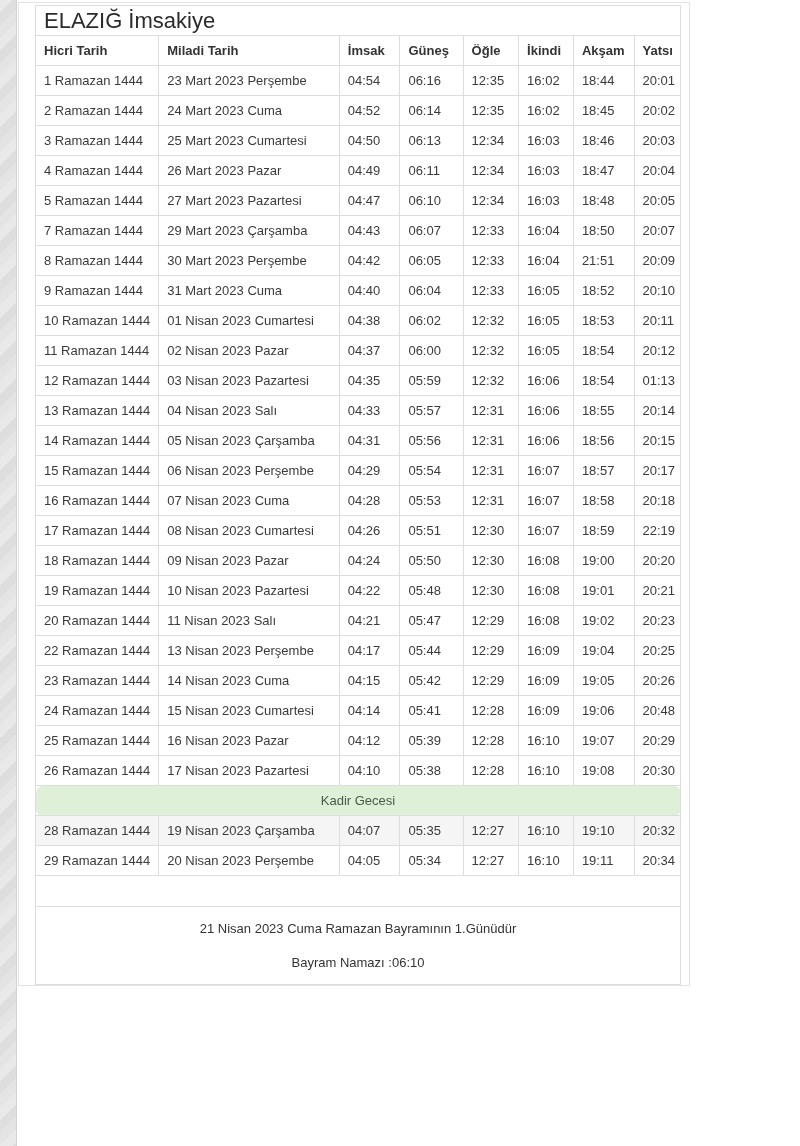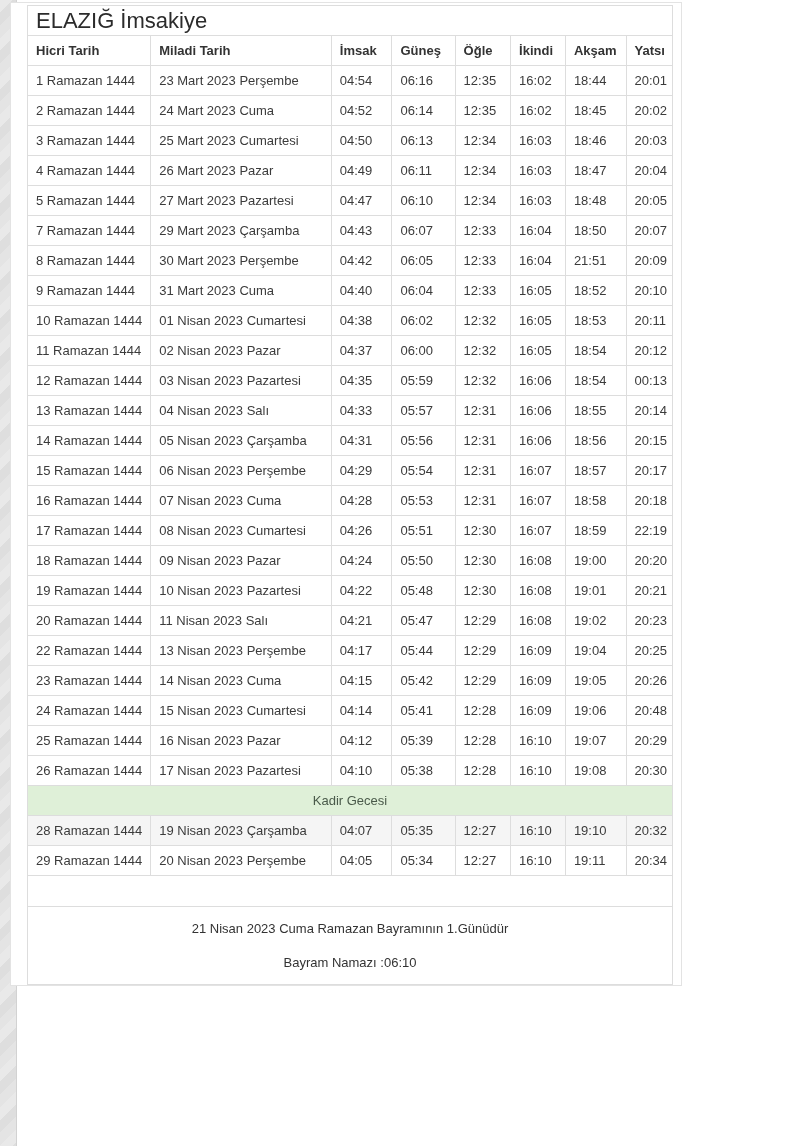--- a/index.html
+++ b/index.html
@@ -10,21 +10,21 @@
     color: #3b3b3b;
     overflow: hidden;
   }
   .page { position: relative; width: 800px; height: 1146px; }
   .side-strip {
     position: absolute; left: 0; top: 0; width: 17px; height: 1146px;
     background: repeating-linear-gradient(135deg, #e9e9e9 0 9px, #dedede 9px 18px, #e4e4e4 18px 27px);
     border-right: 1px solid #d2d2d2;
   }
   .card {
-    position: absolute; left: 10px; top: 2px; width: 672px;
+    position: absolute; left: 18px; top: 2px; width: 672px;
     background: #ffffff;
     border: 1px solid #e3e3e3;
     padding: 2px 8px 0 16px;
   }
   table.imsakiye {
     width: 100%;
     border-collapse: collapse;
     table-layout: fixed;
     font-size: 13px;
   }
@@ -46,20 +46,21 @@
   }
   tr.header-row th {
     font-weight: 700;
     color: #333;
     height: 30px;
   }
   td.col-hicri, th.col-hicri { padding-left: 10px; }
   tr.kadir-row td {
     text-align: center;
     color: #4a5a4a;
+    border-radius: 7px;
   }
   tr.spacer-row td { height: 31px; border-left: 1px solid #ddd; border-right: 1px solid #ddd; }
   tr.footer-row td {
     height: auto;
     padding: 14px 8px;
     text-align: center;
     white-space: normal;
   }
   .footer-line { font-weight: 400; color: #333; font-size: 13px; }
   .footer-line + .footer-line { margin-top: 19px; }
@@ -199,21 +200,21 @@
             <td>20:12</td>
           </tr>
           <tr>
             <td class="col-hicri">12 Ramazan 1444</td>
             <td>03 Nisan 2023 Pazartesi</td>
             <td>04:35</td>
             <td>05:59</td>
             <td>12:32</td>
             <td>16:06</td>
             <td>18:54</td>
-            <td>00:13</td>
+            <td>01:13</td>
           </tr>
           <tr>
             <td class="col-hicri">13 Ramazan 1444</td>
             <td>04 Nisan 2023 Salı</td>
             <td>04:33</td>
             <td>05:57</td>
             <td>12:31</td>
             <td>16:06</td>
             <td>18:55</td>
             <td>20:14</td>

